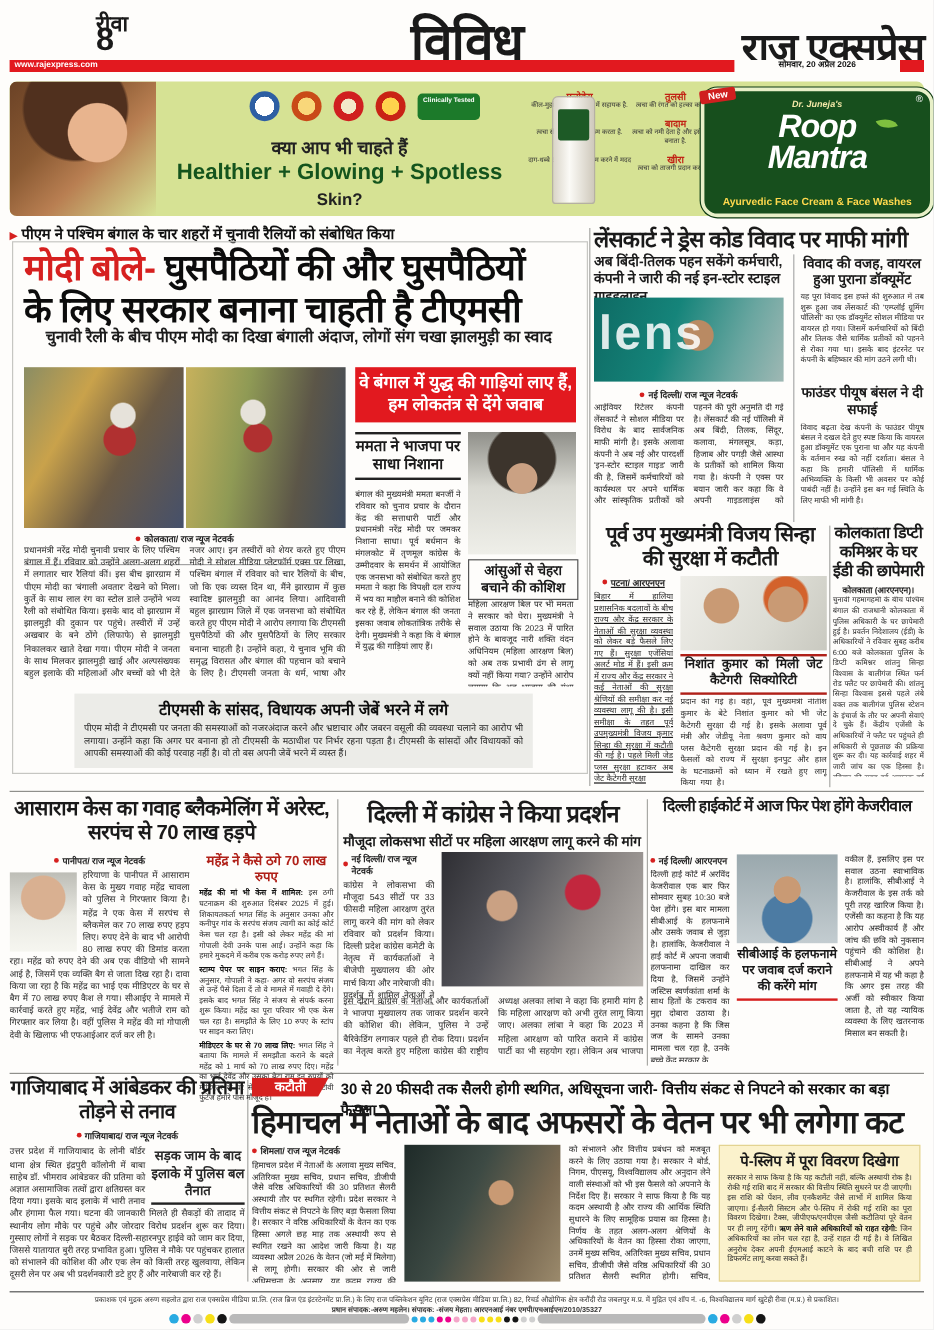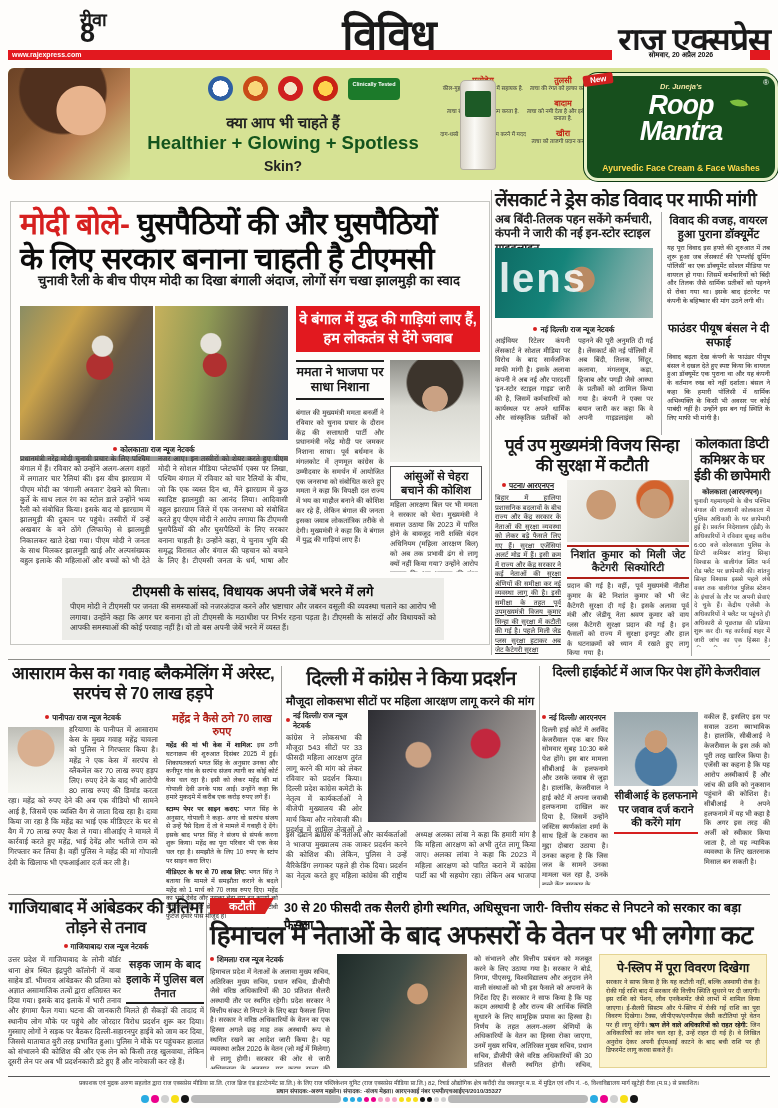--- a/index.html
+++ b/index.html
@@ -68,21 +68,21 @@
   .lead-sub{position:absolute;left:12px;top:85px;width:458px;font-size:13.2px;font-weight:bold;color:#1c1c1c;text-align:center;}
   .lead-photos{position:absolute;left:12px;top:120px;width:268px;height:134px;display:flex;gap:2px;}
   .lp1{flex:1;background:
        radial-gradient(circle at 62% 30%,#e6e2da 8%,transparent 9%),
        radial-gradient(circle at 60% 45%,#b03030 12%,transparent 13%),
        linear-gradient(120deg,#8a8d64 0%,#c9a24b 30%,#6b5a44 60%,#45506b 100%);}
   .lp2{flex:1;background:
        radial-gradient(circle at 42% 28%,#e6e2da 8%,transparent 9%),
        radial-gradient(circle at 45% 44%,#b03030 11%,transparent 12%),
        linear-gradient(100deg,#c7b15c 0%,#8f9a55 35%,#5c5648 70%,#3d4a5e 100%);}
-  .lead-byline{position:absolute;left:12px;top:258px;width:268px;border-bottom:5px solid #a3a3a3;padding-bottom:2px;}
+  .lead-byline{position:absolute;left:12px;top:258px;width:268px;border-bottom:1px solid #a3a3a3;padding-bottom:16px;}
   .lead-body{position:absolute;left:12px;top:268px;width:268px;height:116px;}
   .quote{position:absolute;left:288px;top:120px;width:184px;height:46px;background:#e2191f;color:#fff;
          font-size:14.4px;font-weight:bold;text-align:center;line-height:1.3;padding-top:4px;box-sizing:border-box;}
   .mam-title{position:absolute;left:288px;top:174px;width:88px;font-size:12.6px;font-weight:bold;text-align:center;
              border-top:2px solid #222;border-bottom:2px solid #222;padding:3px 0;line-height:1.2;}
   .mam-body{position:absolute;left:288px;top:222px;width:88px;height:164px;font-size:7px;}
   .mam-photo{position:absolute;left:382px;top:174px;width:90px;height:102px;background:
        radial-gradient(circle at 50% 38%,#caa183 16%,transparent 17%),
        radial-gradient(circle at 50% 22%,#3c342c 30%,transparent 32%),
        linear-gradient(180deg,#8f8f89 0%,#d9d9d2 45%,#efefe9 100%);}
@@ -250,20 +250,23 @@
       <span class="bb-reg">®</span>
       <div class="bb-name">
         <span>Roop</span><br><span>Mantra</span>
       </div>
       <span class="bb-leaf"></span>
       <div class="bb-tag">Ayurvedic Face Cream &amp; Face Washes</div>
     </div>
   </div>
 
   <div class="abs lead">
+    <div class="lead-kicker">
+      <span class="tri">▶</span><span>पीएम ने पश्चिम बंगाल के चार शहरों में चुनावी रैलियों को संबोधित किया</span>
+    </div>
     <div class="lead-frame"></div>
     <div class="lead-head">
       <span class="red">मोदी बोले-</span><span> घुसपैठियों की और घुसपैठियों</span>
       <span style="display:block">के लिए सरकार बनाना चाहती है टीएमसी</span>
     </div>
     <div class="lead-sub">चुनावी रैली के बीच पीएम मोदी का दिखा बंगाली अंदाज, लोगों संग चखा झालमुड़ी का स्वाद</div>
     <div class="lead-photos">
       <div class="lp1"></div>
       <div class="lp2"></div>
     </div>

